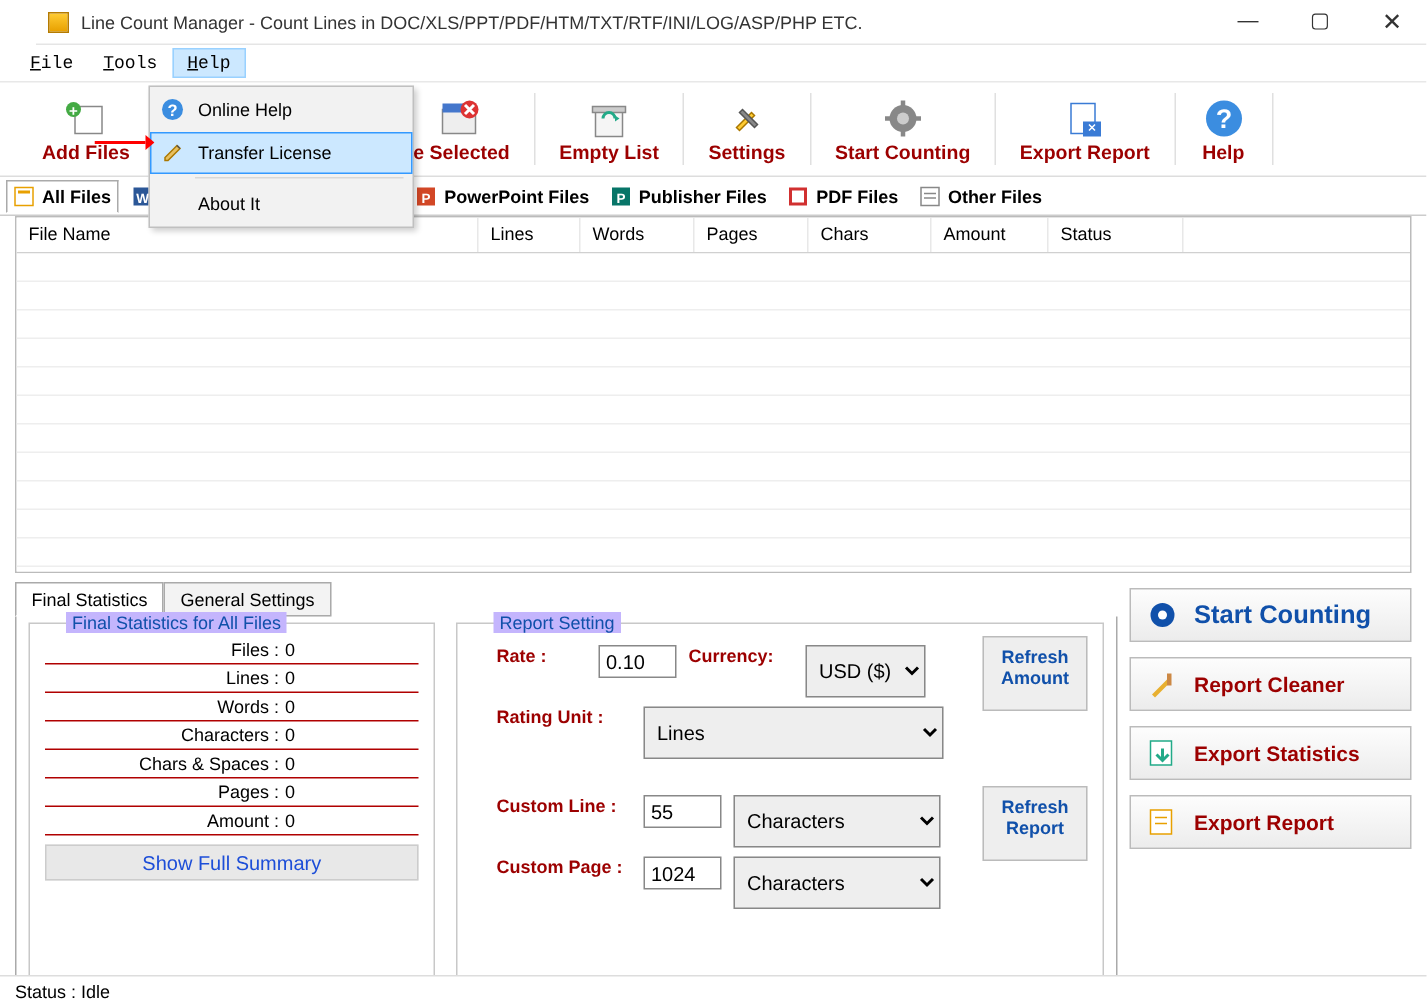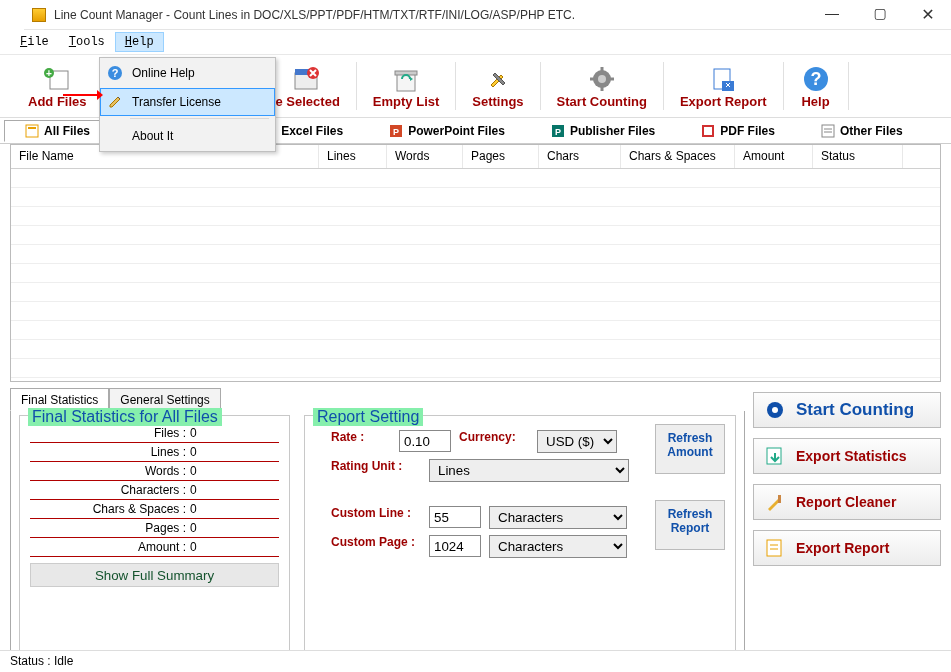--- a/index.html
+++ b/index.html
@@ -90,21 +90,21 @@
 .tabbar {
   height: 26px;
   display:flex;
   align-items:center;
   padding: 0 4px;
   gap:4px;
   border-bottom:1px solid #ccc;
 }
 .tab {
   display:flex; align-items:center;
-  padding: 3px 20px;
+  padding: 3px 4px;
   font-weight:bold;
   gap:5px;
   border:1px solid transparent;
 }
 .tab.active { background:#fff; border:1px solid #aaa; border-bottom:1px solid #fff; }
 .tab .ticon2 { width:14px; height:14px; }
 .grid-wrap { flex:0 0 238px; border:1px solid #bbb; margin:0 10px 6px 10px; overflow:hidden; }
 .grid-head {
   display:flex; height:24px; background:#fff; border-bottom:1px solid #d0d0d0;
 }
@@ -117,31 +117,31 @@
   gap: 8px;
   flex:1;
 }
 .left-panel { width: 735px; display:flex; flex-direction:column; }
 .subtabs { display:flex; height:23px; }
 .subtab { padding:4px 10px; border:1px solid #aaa; background:#fff; font-size:12px; }
 .subtab.active { border-bottom:1px solid #fff; }
 .subtab.inactive { background:#f3f3f3; }
 .subtab-content { border:1px solid #aaa; border-top:none; flex:1; display:flex; padding:4px 8px 8px 8px; gap:14px; }
 .fieldset { border:1px solid #c8c8c8; padding:8px 10px 10px 10px; position:relative; }
-.fieldset .legend { position:absolute; top:-8px; left:8px; background:#86efac; padding:0 4px; color:#1050aa; font-size:16px; }
+.fieldset .legend { position:absolute; top:-8px; left:24px; background:#c4b5fd; padding:0 4px; color:#1050aa; font-size:12px; }
 .fs-stats { width:300px; }
 .stat-row { display:flex; border-bottom:1px solid #b00000; padding:2px 0; }
 .stat-row .lab { width:160px; text-align:right; padding-right:4px; }
 .stat-row .val { }
-.showfull { width:100%; height:24px; background:#e8e8e8; border:1px solid #ccc; color:#14532d; margin-top:6px; }
+.showfull { width:100%; height:24px; background:#e8e8e8; border:1px solid #ccc; color:#1d4ed8; margin-top:6px; }
 .fs-report { flex:1; }
 .rrow { display:flex; margin:6px 16px; gap:8px; }
 .rrow .rlab { color:#9c0000; font-weight:bold; width:90px; font-size:12px; }
 .rrow input[type=text] { width:52px; height:22px; border:1px solid #888; padding:0 4px; }
-.rrow select { height:23px; border:1px solid #888; background:#eee; padding:0 4px; }
+.rrow select { height:35px; border:1px solid #888; background:#eee; padding:0 4px; }
 .refreshbtn { width:70px; height:50px; background:#eee; border:1px solid #bbb; color:#1050aa; font-weight:bold; font-size:12px; padding:6px; text-align:center; }
 .right-panel { width:196px; display:flex; flex-direction:column; gap:10px; padding-top:4px; }
 .bigbtn { height:36px; background:linear-gradient(#fdfdfd,#ececec); border:1px solid #bbb; display:flex; align-items:center; gap:10px; padding:0 10px; color:#9c0000; font-weight:bold; font-size:14px; }
 .bigbtn.start { color:#1050aa; font-size:17px; }
 .bigbtn .bicon { width:22px; height:22px; display:flex; align-items:center; justify-content:center; }
 .statusbar { height:22px; border-top:1px solid #ddd; padding:3px 10px; position:absolute; bottom:0; left:0; right:0; background:#fff; }
 svg { display:block; }
 </style>
 </head>
 <body>
@@ -333,21 +333,20 @@
   </div>
 </div>
 
 <div class="grid-wrap">
   <div class="grid-head">
     <div class="gh" style="width:308px">File Name</div>
     <div class="gh" style="width:68px">Lines</div>
     <div class="gh" style="width:76px">Words</div>
     <div class="gh" style="width:76px">Pages</div>
     <div class="gh" style="width:82px">Chars</div>
-    <div class="gh" style="width:114px">Chars &amp; Spaces</div>
     <div class="gh" style="width:78px">Amount</div>
     <div class="gh" style="width:90px">Status</div>
   </div>
   <div class="grid-body">
     <div class="grid-row"></div>
     <div class="grid-row"></div>
     <div class="grid-row"></div>
     <div class="grid-row"></div>
     <div class="grid-row"></div>
     <div class="grid-row"></div>
@@ -442,34 +441,34 @@
           <svg width="22" height="22">
             <circle cx="11" cy="11" r="8" fill="#1050aa"></circle>
             <circle cx="11" cy="11" r="3" fill="#fff"></circle>
           </svg>
         </div>
       <span>Start Counting</span>
     </div>
     <div class="bigbtn">
       <div class="bicon">
           <svg width="22" height="22">
+            <path d="M4 18 L14 8 L16 10 L6 20 Z" fill="#e8b030"></path>
+            <rect x="14" y="4" width="3" height="8" fill="#c84"></rect>
+          </svg>
+        </div>
+      <span>Report Cleaner</span>
+    </div>
+    <div class="bigbtn">
+      <div class="bicon">
+          <svg width="22" height="22">
             <rect x="3" y="3" width="14" height="16" fill="#fff" stroke="#2a8"></rect>
             <path d="M11 8 L11 16 M7 12 L11 16 L15 12" stroke="#2a8" stroke-width="2" fill="none"></path>
           </svg>
         </div>
       <span>Export Statistics</span>
-    </div>
-    <div class="bigbtn">
-      <div class="bicon">
-          <svg width="22" height="22">
-            <path d="M4 18 L14 8 L16 10 L6 20 Z" fill="#e8b030"></path>
-            <rect x="14" y="4" width="3" height="8" fill="#c84"></rect>
-          </svg>
-        </div>
-      <span>Report Cleaner</span>
     </div>
     <div class="bigbtn">
       <div class="bicon">
           <svg width="22" height="22">
             <rect x="3" y="3" width="14" height="16" fill="#fff" stroke="#e8a000"></rect>
             <line x1="6" y1="8" x2="14" y2="8" stroke="#e8a000"></line>
             <line x1="6" y1="12" x2="14" y2="12" stroke="#e8a000"></line>
           </svg>
         </div>
       <span>Export Report</span>

